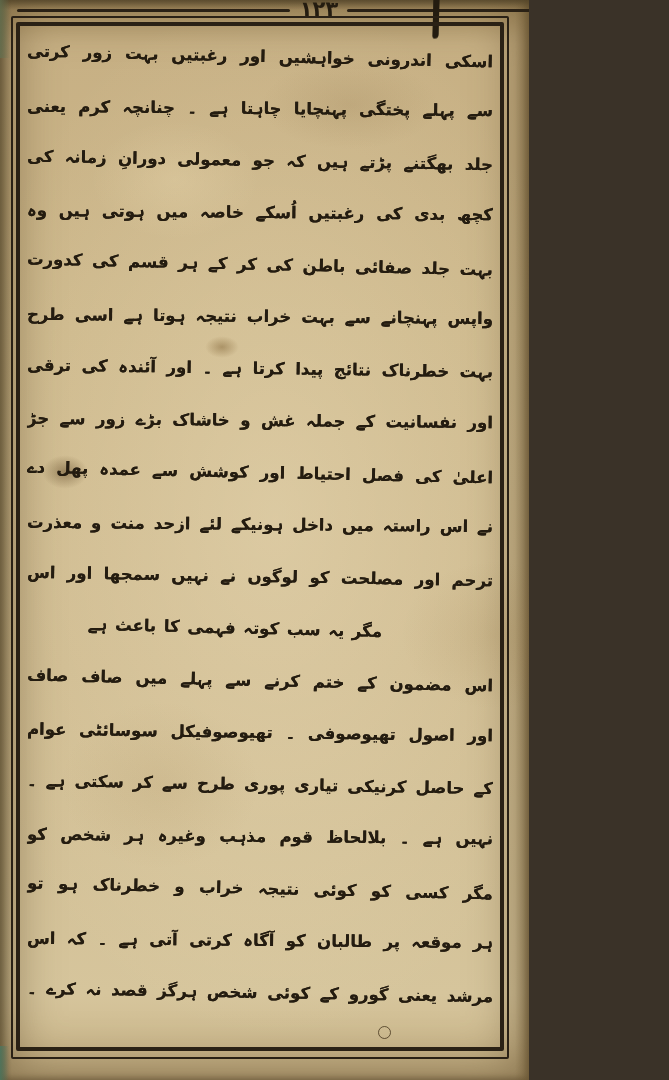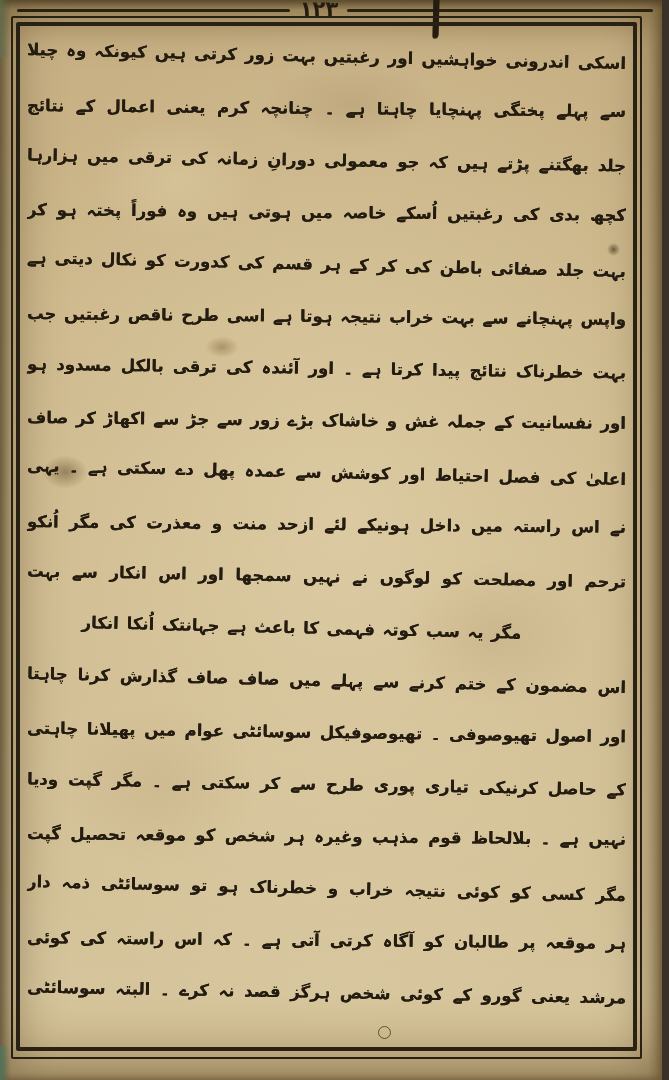--- a/index.html
+++ b/index.html
@@ -1,18 +1,18 @@
 <!DOCTYPE html>
 <html lang="ur"><head>
 <meta charset="utf-8">
 <style>
   html,body{margin:0;padding:0;background:#3a3228;}
   .page{
     position:relative;
-    width:662px;height:1080px;
+    width:529px;height:1080px;
     overflow:hidden;
     font-family:"DejaVu Sans",sans-serif;
     background:
       radial-gradient(ellipse 90% 70% at 52% 48%, rgba(255,244,214,.28), rgba(255,244,214,0) 70%),
       linear-gradient(180deg,#b69d6c 0%, #c7b084 4%, #ccb78a 30%, #cfbb90 62%, #d6c59c 92%, #c9b488 100%);
     box-shadow:inset 0 0 46px 14px rgba(92,72,40,.55), inset 0 0 6px 2px rgba(60,45,25,.5);
   }
   
   .edge{position:absolute;pointer-events:none;}
   .edge-left{left:0;top:0;bottom:0;width:12px;background:linear-gradient(90deg,rgba(94,82,52,.55),rgba(94,82,52,0));}

